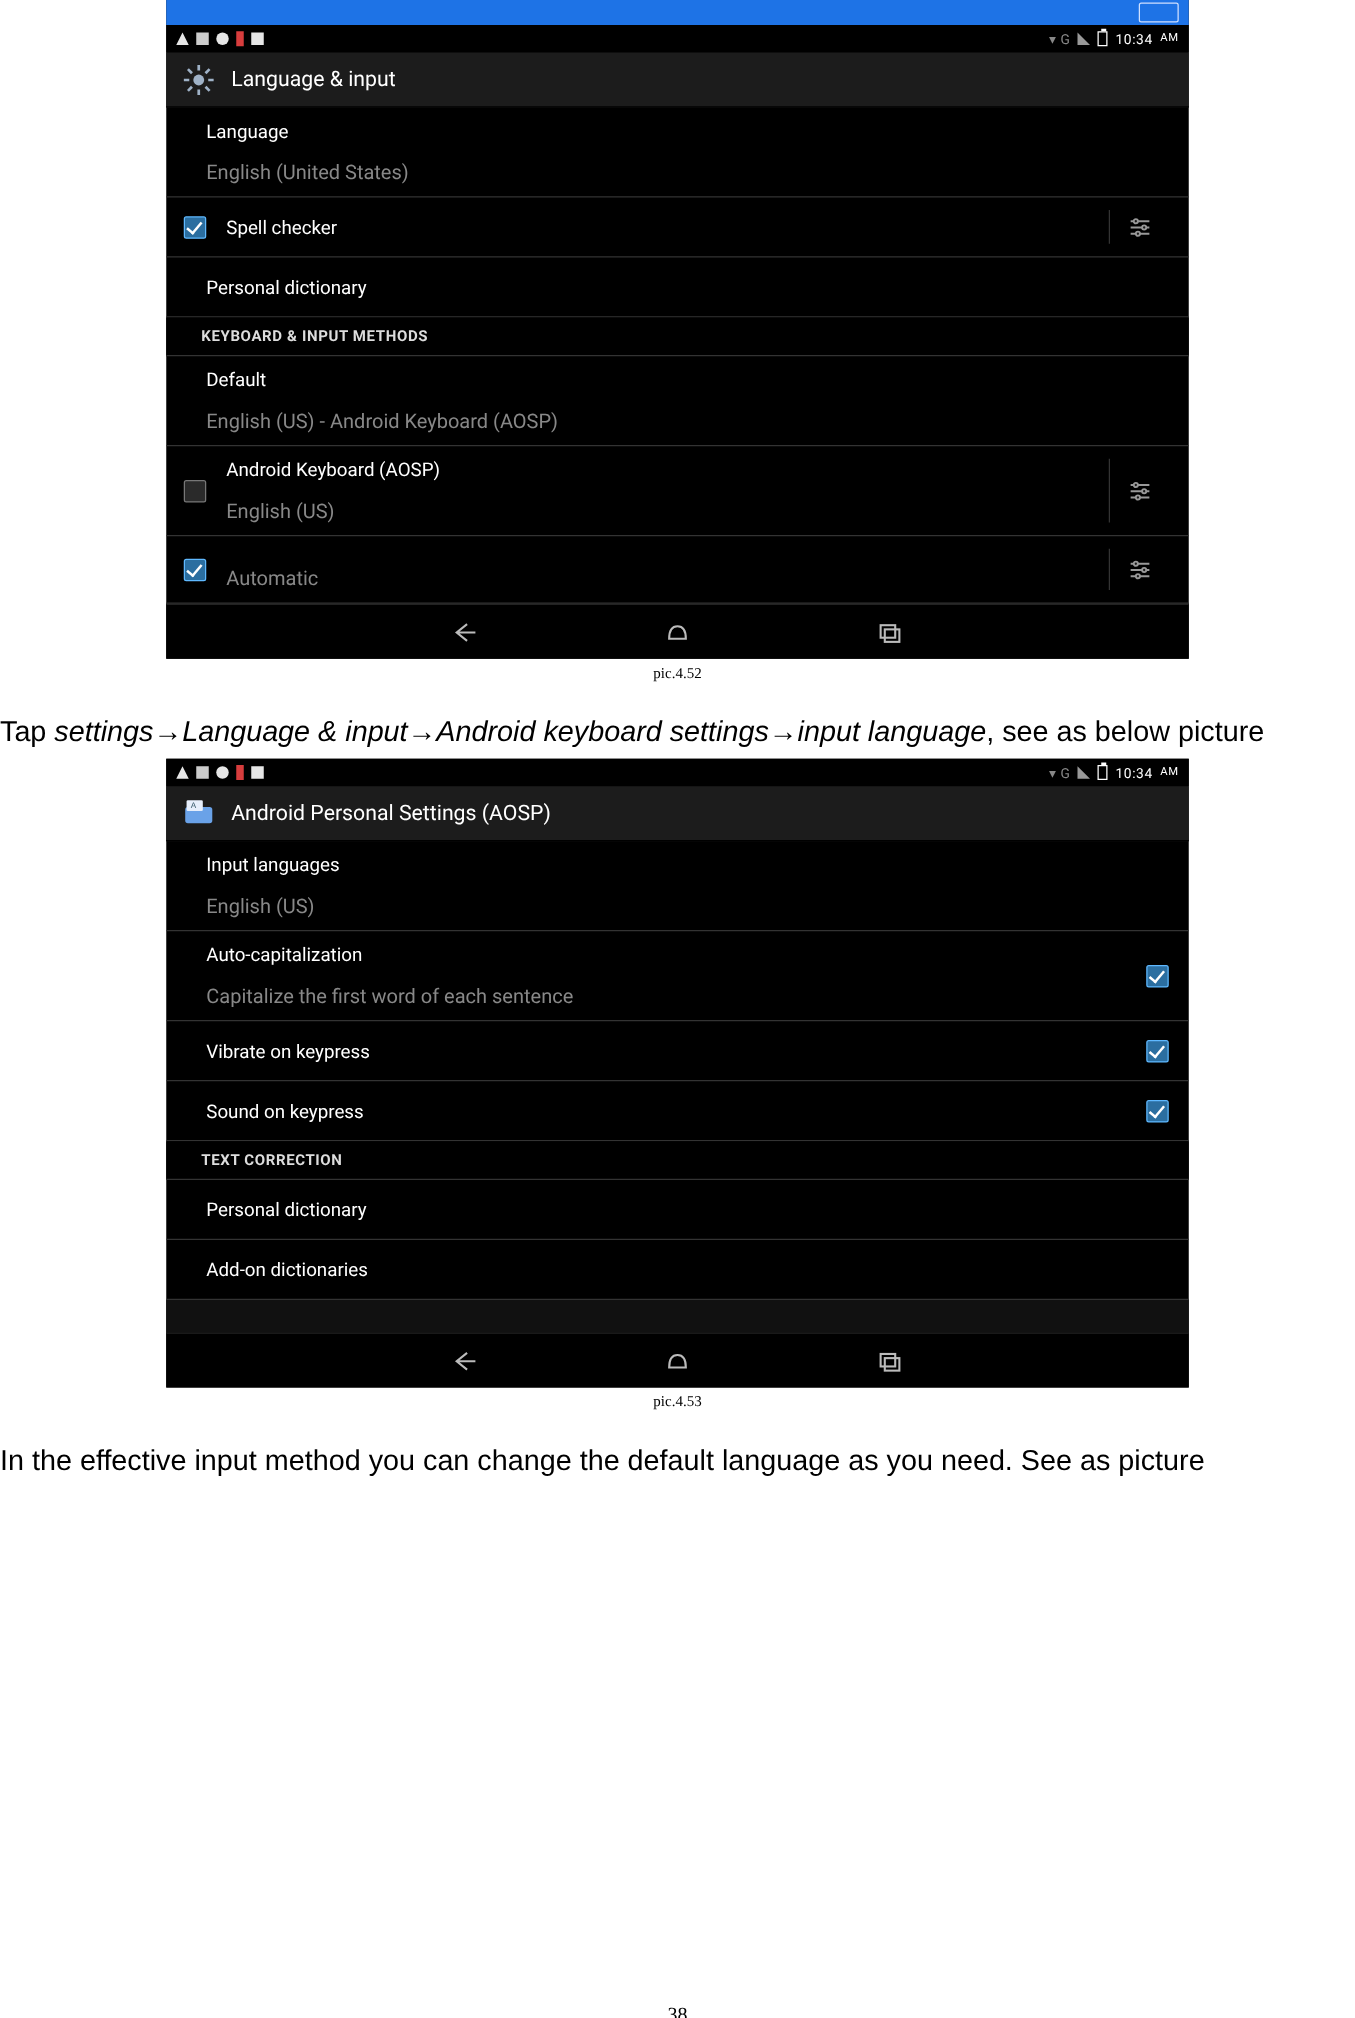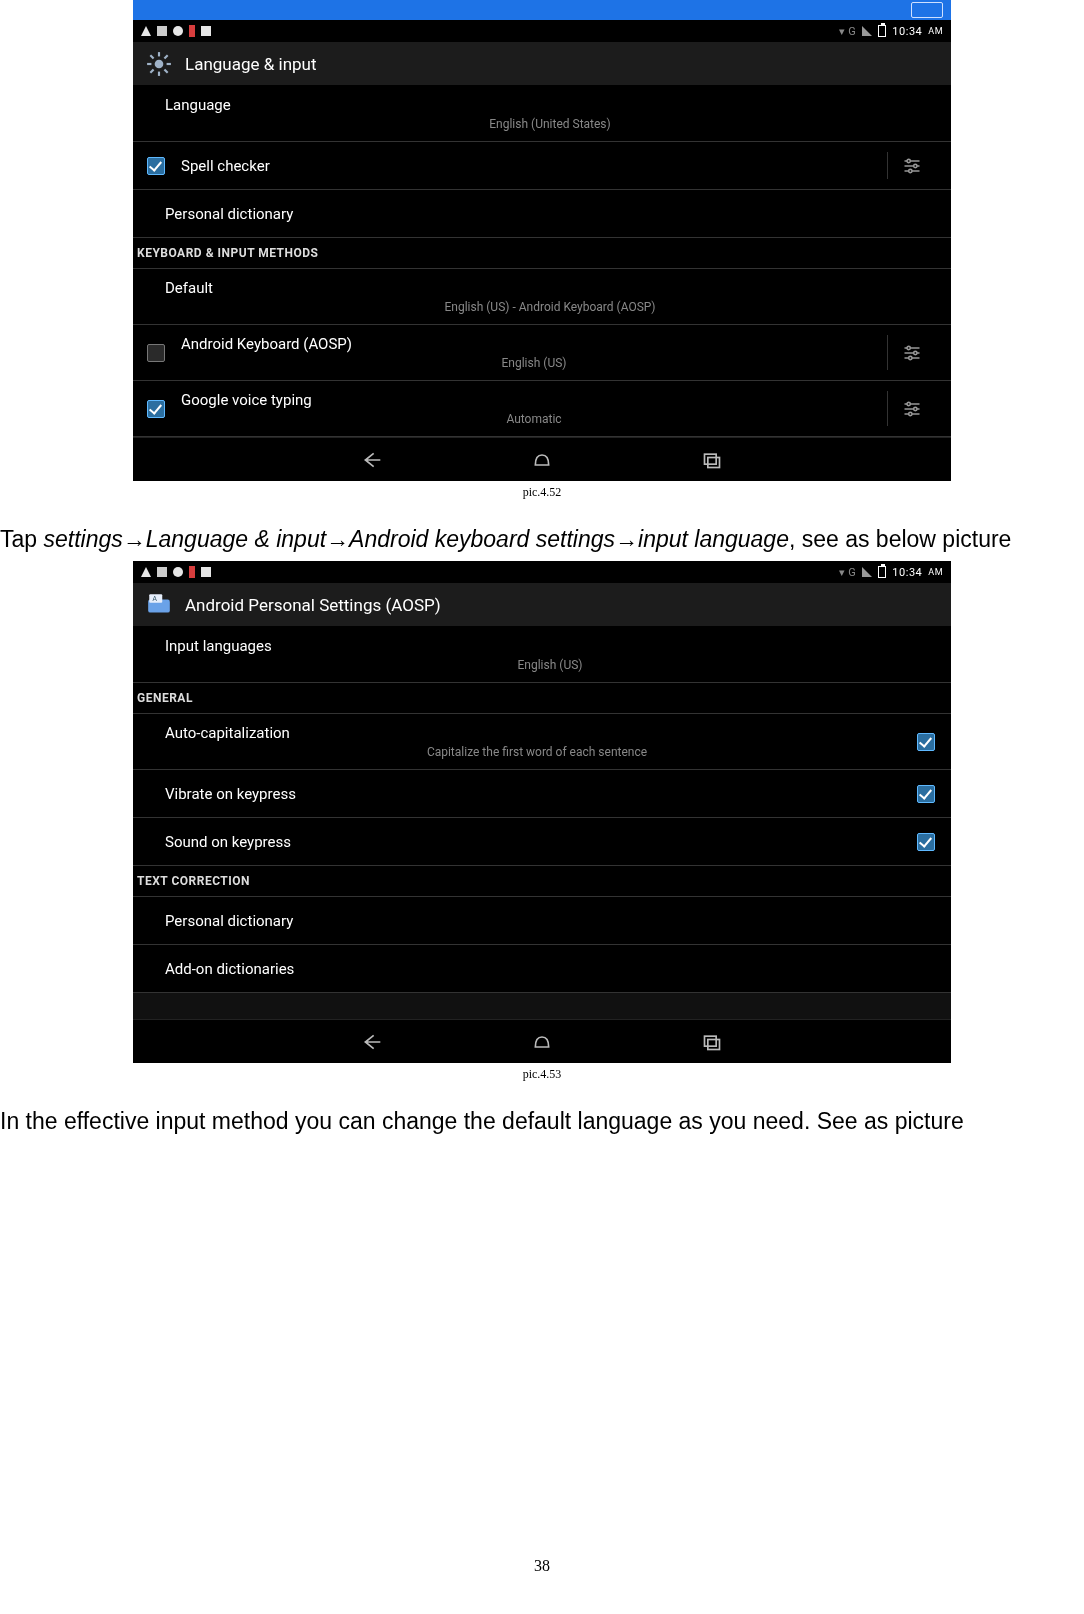--- a/index.html
+++ b/index.html
@@ -92,21 +92,21 @@
   .row {
     padding: 10px 16px 10px 48px;
     border-bottom: 1px solid #333;
     display: flex;
     align-items: center;
     position: relative;
     min-height: 48px;
   }
   .row .texts { flex: 1; }
   .row .title { color: #fff; font-size: 15px; }
-  .row .subtitle { color: #888; font-size: 12px; margin-top: 3px; text-align: center; }
+  .row .subtitle { color: #888; font-size: 16px; margin-top: 14px; }
   .row .cb {
     position: absolute; left: 14px; top: 50%; transform: translateY(-50%);
     width: 18px; height: 18px; border: 1px solid #777; border-radius: 2px;
     background: #2a2a2a;
   }
   .row .cb.checked {
     background: #2b6ea0;
     border-color: #5fb9ff;
   }
   .row .cb.checked::after {
@@ -137,21 +137,21 @@
   }
   .row .sliders svg { width: 20px; height: 20px; }
 
   .row.no-left { padding-left: 32px; }
   .row.category {
     background: #000;
     color: #ddd;
     font-size: 12px;
     font-weight: 700;
     letter-spacing: 0.5px;
-    padding: 8px 4px;
+    padding: 8px 28px;
     min-height: 0;
   }
   .row.category .title { color: #ddd; font-size: 12px; font-weight: 700; }
 
   
   .navbar {
     height: 44px;
     background: #000;
     display: flex;
     justify-content: center;
@@ -273,21 +273,20 @@
               <circle cx="16" cy="12" r="2" fill="#1a1a1a"></circle>
               <circle cx="10" cy="18" r="2" fill="#1a1a1a"></circle>
             </g>
           </svg>
       </div>
     </div>
 
     <div class="row">
       <span class="cb checked"></span>
       <div class="texts">
-        <div class="title">Google voice typing</div>
         <div class="subtitle">Automatic</div>
       </div>
       <div class="sliders">
         <svg viewBox="0 0 24 24">
             <g stroke="#999" stroke-width="1.8">
               <line x1="3" y1="6" x2="21" y2="6"></line>
               <line x1="3" y1="12" x2="21" y2="12"></line>
               <line x1="3" y1="18" x2="21" y2="18"></line>
               <circle cx="8" cy="6" r="2" fill="#1a1a1a"></circle>
               <circle cx="16" cy="12" r="2" fill="#1a1a1a"></circle>
@@ -354,23 +353,20 @@
       <span class="htitle">Android Personal Settings (AOSP)</span>
     </div>
 
     <div class="row no-left">
       <div class="texts">
         <div class="title">Input languages</div>
         <div class="subtitle">English (US)</div>
       </div>
     </div>
 
-    <div class="row category">
-      <div class="title">GENERAL</div>
-    </div>
 
     <div class="row no-left">
       <div class="texts">
         <div class="title">Auto-capitalization</div>
         <div class="subtitle">Capitalize the first word of each sentence</div>
       </div>
       <span class="cb-right checked"></span>
     </div>
 
     <div class="row no-left">

